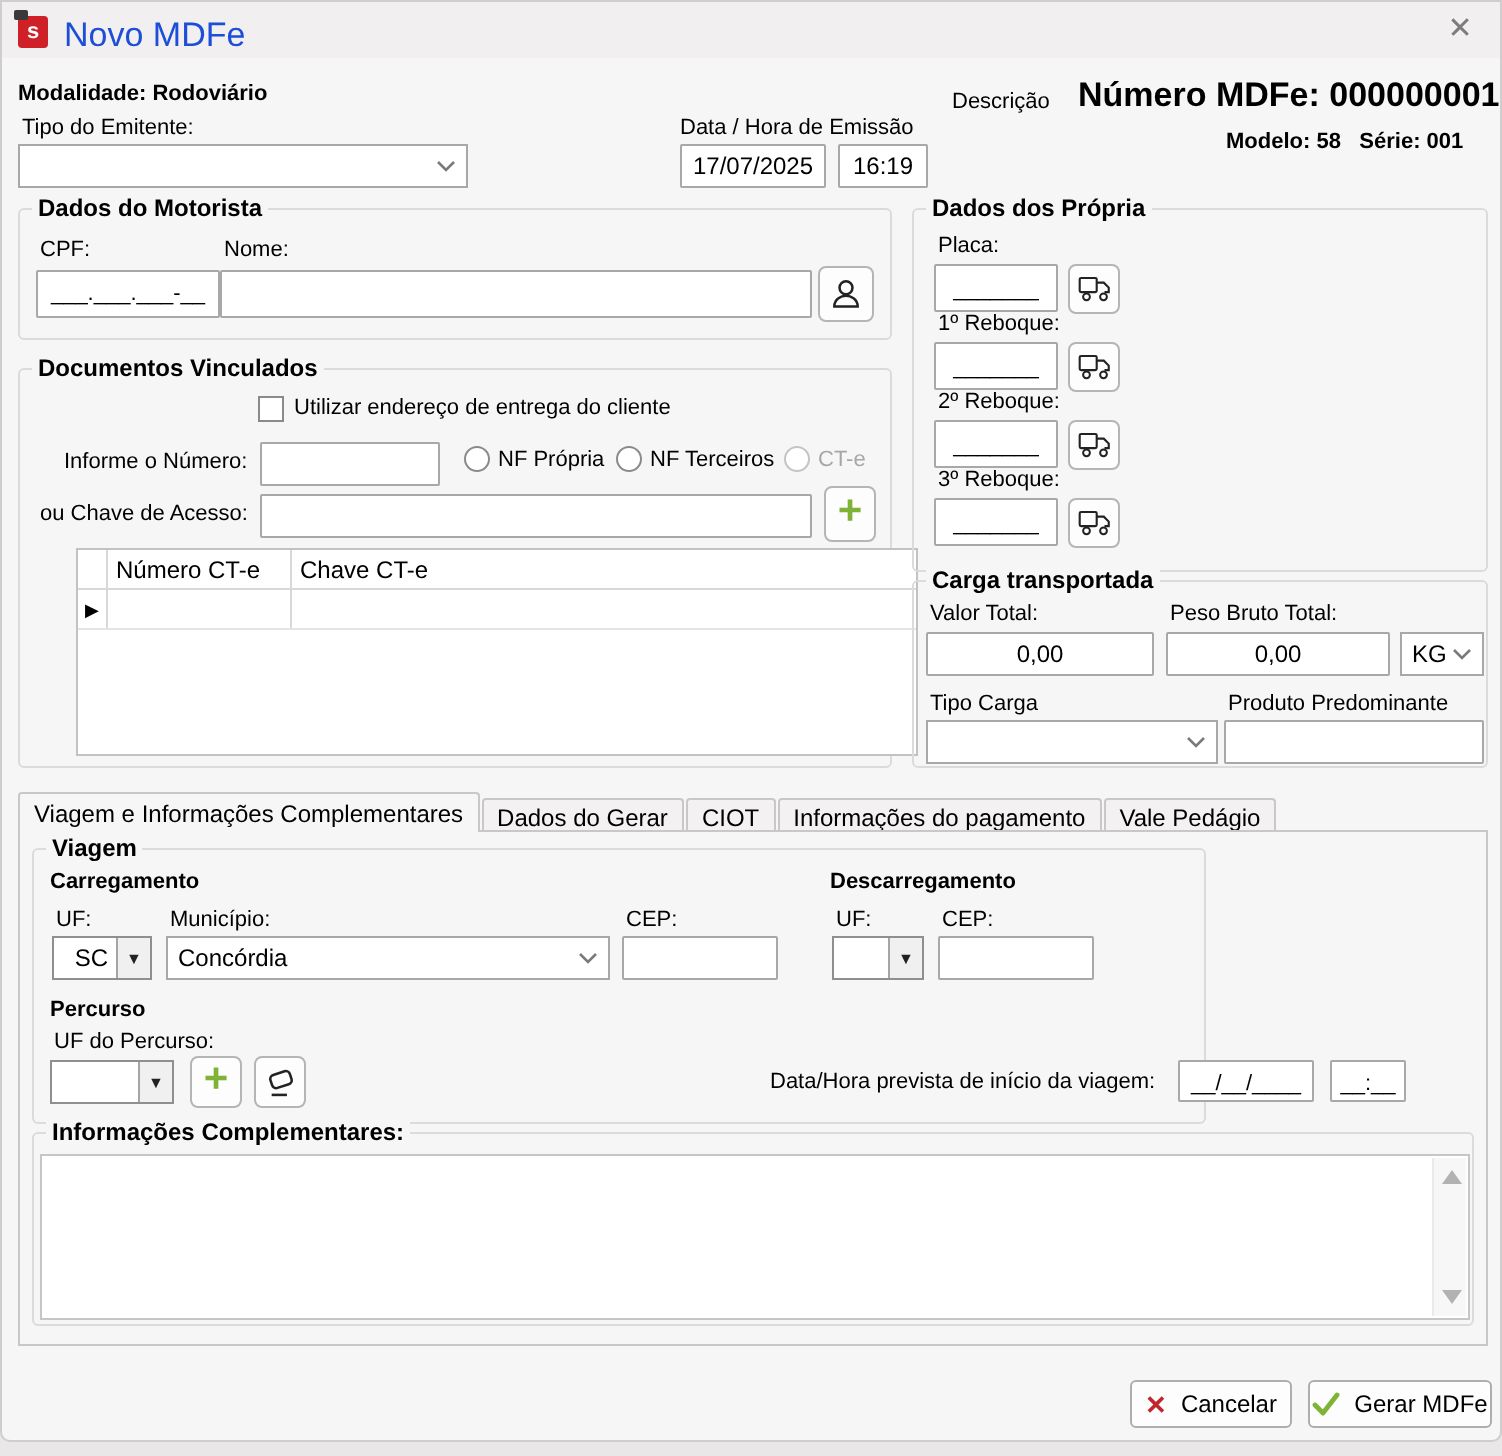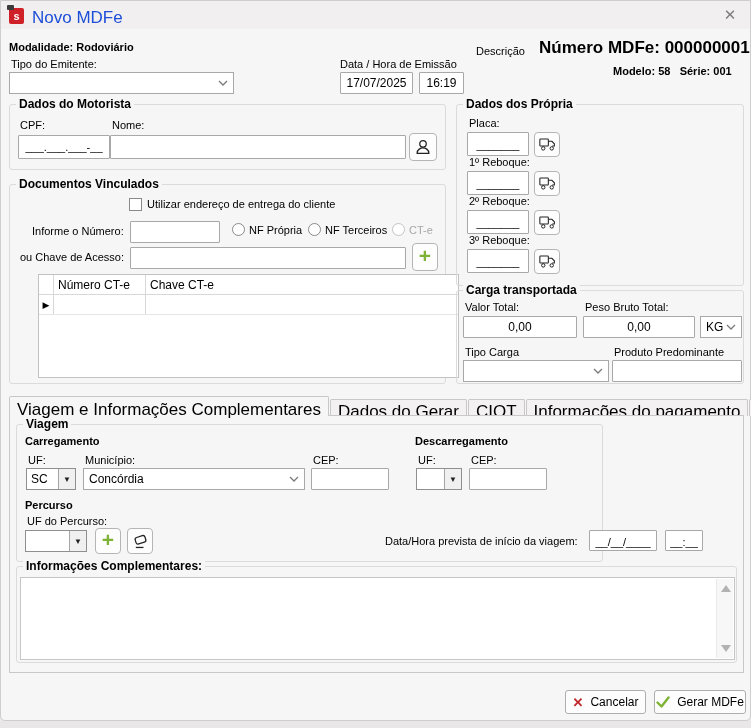--- a/index.html
+++ b/index.html
@@ -25,21 +25,21 @@
   .center { text-align:center; }
   .mask { font-size:11px; letter-spacing:0; }
 
   .groupbox { position:absolute; border:1px solid #dcdadb; border-radius:3px; }
   .gb-title { position:absolute; top:-8px; left:6px; background:#f7f6f6; padding:0 3px; font-weight:bold; font-size:12px; white-space:nowrap; }
 
   .combo-modern { position:absolute; background:#fff; border:1px solid #a8a8a8; height:22px; }
   .combo-modern .val { position:absolute; left:5px; top:3px; right:18px; overflow:hidden; white-space:nowrap; }
   .combo-modern svg { position:absolute; right:5px; top:7px; }
 
-  .combo-classic { position:absolute; background:#fff; border:1px solid #8f8f8f; height:22px; display:flex; }
+  .combo-classic { position:absolute; background:#fff; border:1px solid #8f8f8f; height:22px; display:flex;text-align:right; }
   .combo-classic .val { flex:1; padding:3px 4px; overflow:hidden; }
   .combo-classic .drop { width:17px; background:#f0f0f0; border-left:1px solid #a5a5a5; color:#222;
                          font-size:8px; display:flex; align-items:center; justify-content:center; }
 
   .iconbtn { position:absolute; background:#fdfdfd; border:1px solid #b5b5b5; border-radius:4px;
              display:flex; align-items:center; justify-content:center; }
   .plus-glyph { color:#7fb335; font-size:21px; font-weight:bold; line-height:18px; margin-top:-3px; }
 
   .checkbox { position:absolute; width:13px; height:13px; background:#fff; border:1px solid #8a8a8a; }
   .radio { position:absolute; width:13px; height:13px; background:#fff; border:1px solid #8a8a8a; border-radius:50%; }
@@ -50,21 +50,21 @@
   .grid { position:absolute; background:#fff; border:1px solid #c2c2c2;margin-left:20px; }
   .grid-head { display:flex; height:20px; border-bottom:1px solid #d8d8d8; }
   .grid-row  { display:flex; height:20px; border-bottom:1px solid #e4e4e4; }
   .gc-sel  { width:15px; border-right:1px solid #d8d8d8; font-size:9px; color:#000; text-align:center; line-height:20px; }
   .gc-num  { width:92px; border-right:1px solid #d8d8d8; padding:3px 4px; white-space:nowrap; overflow:hidden; }
   .gc-key  { flex:1; padding:3px 4px; white-space:nowrap; overflow:hidden; }
 
   
   .tabstrip { position:absolute; left:8px; top:396px; height:19px; display:flex; align-items:flex-end; }
   .tab { border:1px solid #c8c8c8; border-bottom:none; background:#f3f1f2; height:17px; padding:2px 7px 0 7px;
-         font-size:17px; white-space:nowrap; margin-right:1px; border-radius:2px 2px 0 0; }
+         font-size:12px; white-space:nowrap; margin-right:1px; border-radius:2px 2px 0 0; }
   .tab.active { height:20px; padding-top:3px; background:#f7f6f6; position:relative; z-index:3; }
   .tabpanel { position:absolute; left:8px; top:414px; width:735px; height:258px; border:1px solid #c8c8c8; background:#f7f6f6; z-index:1; }
 
   
   .textarea { position:absolute; background:#fff; border:1px solid #c6c6c6; }
   .vscroll { position:absolute; top:1px; bottom:1px; right:1px; width:17px; background:#f7f7f7; border-left:1px solid #eaeaea; }
   .arr-up, .arr-down { position:absolute; left:4px; width:0; height:0; border-left:5px solid transparent; border-right:5px solid transparent; }
   .arr-up { top:6px; border-bottom:7px solid #b2b2b2; }
   .arr-down { bottom:6px; border-top:7px solid #b2b2b2; }
 

